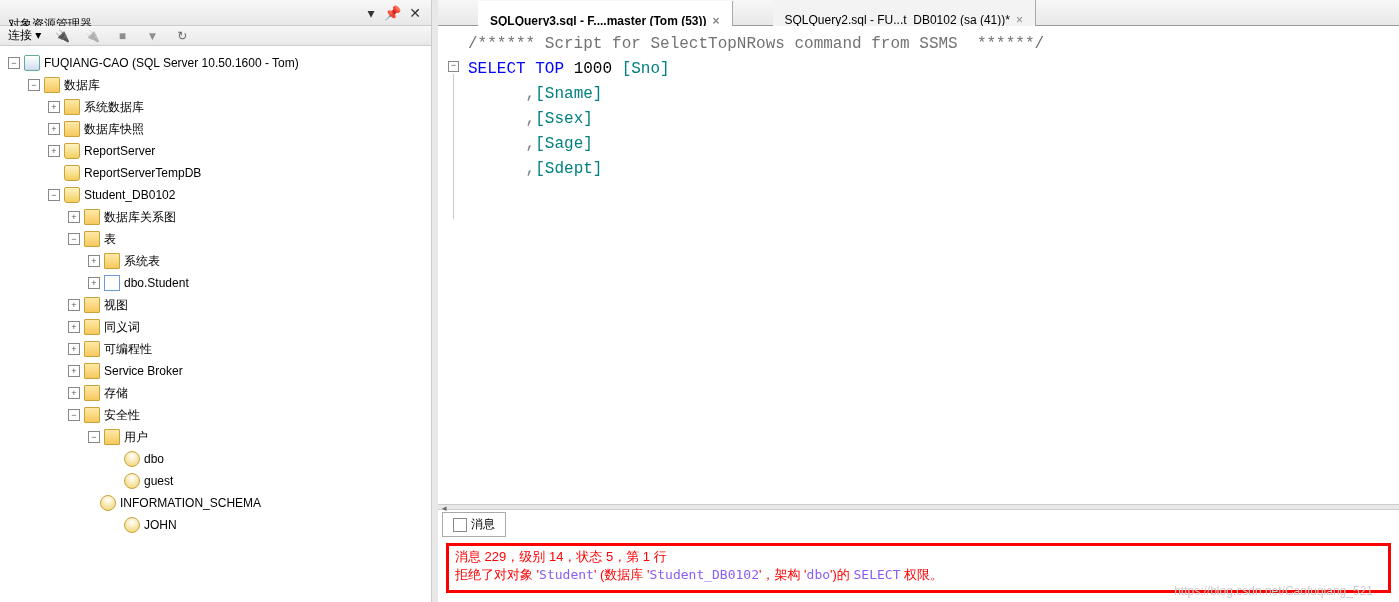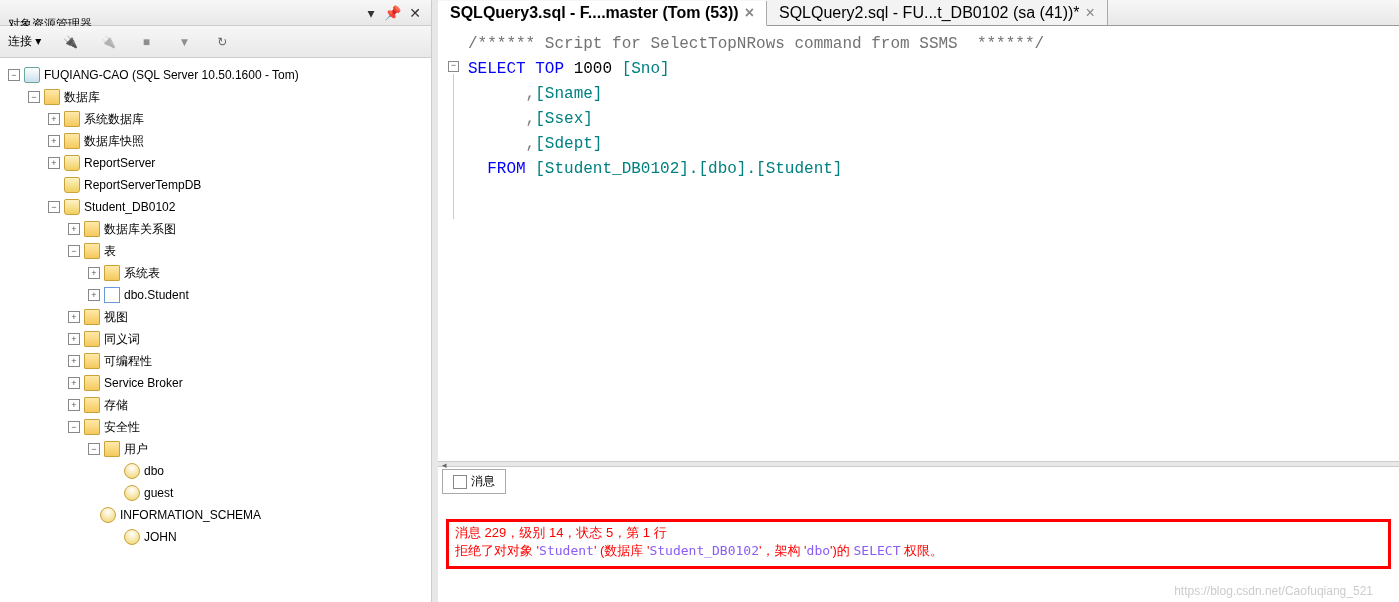--- a/index.html
+++ b/index.html
@@ -2,51 +2,51 @@
 <html><head>
 <meta charset="utf-8">
 <style>
 * { box-sizing: border-box; margin: 0; padding: 0; }
 body { font-family: "Microsoft YaHei", Tahoma, sans-serif; font-size: 12px; background: #fff; width: 1399px; height: 602px; overflow: hidden; display: flex; }
 .left-panel { width: 432px; border-right: 1px solid #ccc; display: flex; flex-direction: column; }
 .panel-header { background: linear-gradient(#f7f7f7,#e8e8e8); border-bottom: 1px solid #ccc; padding: 4px 8px; display: flex; align-items: center; justify-content: space-between; height: 26px; }
 .panel-title { font-size: 12px; margin-top: 24px; }
 .panel-buttons { display: flex; gap: 6px; }
 .panel-btn { width: 16px; height: 16px; display: inline-flex; align-items: center; justify-content: center; cursor: pointer; color: #333; font-size: 14px; }
-.toolbar { background: linear-gradient(#f7f7f7,#e8e8e8); border-bottom: 1px solid #ccc; padding: 4px 8px; display: flex; align-items: center; gap: 20px; height: 32px; }
+.toolbar { background: linear-gradient(#f7f7f7,#e8e8e8); border-bottom: 1px solid #ccc; padding: 4px 8px; display: flex; align-items: center; gap: 12px; height: 20px; }
 .toolbar-label { font-size: 12px; }
 .toolbar-icon { width: 18px; height: 18px; display: inline-flex; align-items: center; justify-content: center; cursor: pointer; }
 .tree { padding: 6px 0; overflow: auto; flex: 1; }
 .tree-node { display: flex; align-items: center; padding: 2px 0; white-space: nowrap; cursor: pointer; height: 22px; }
 .expander { width: 12px; height: 12px; border: 1px solid #888; display: inline-flex; align-items: center; justify-content: center; font-size: 9px; line-height: 1; margin-right: 4px; color: #555; cursor: pointer; background: #fff; }
 .expander-empty { width: 12px; height: 12px; margin-right: 4px; display: inline-block; }
 .node-icon { width: 16px; height: 16px; margin-right: 4px; display: inline-flex; align-items: center; justify-content: center; }
 .icon-server { background: linear-gradient(#fff,#cde); border: 1px solid #6a9; border-radius: 2px; }
 .icon-folder { background: linear-gradient(#ffe9a8,#f5c95d); border: 1px solid #c9a23a; border-radius: 1px; }
 .icon-db { background: linear-gradient(#fff3c4,#f0d060); border: 1px solid #c9a23a; border-radius: 2px 2px 3px 3px; }
 .icon-table { background: #fff; border: 1px solid #6a9bd8; }
 .icon-user { background: radial-gradient(circle at 50% 30%, #fff, #f0d060); border: 1px solid #c9a23a; border-radius: 50%; }
 .node-label { font-size: 12px; }
 .right-panel { flex: 1; display: flex; flex-direction: column; }
 .tabs { display: flex; background: linear-gradient(#f7f7f7,#e8e8e8); border-bottom: 1px solid #999; height: 26px; }
-.tab { padding: 12px 12px; border-right: 1px solid #aaa; background: #f3f3f3; font-size: 16px; cursor: pointer; display: flex; align-items: center; }
+.tab { padding: 20px 12px; border-right: 1px solid #aaa; background: #f3f3f3; font-size: 12px; cursor: pointer; display: flex; align-items: center; margin-left: 40px; }
 .tab.active { background: #fff; font-weight: bold; border-bottom: 1px solid #fff; position: relative; top: 1px; }
 .tab-close { margin-left: 6px; color: #888; cursor: pointer; }
 .editor { flex: 1; padding: 6px 0 6px 30px; font-family: Consolas, "Courier New", monospace; font-size: 16px; line-height: 25px; position: relative; background: #fff; overflow: auto; }
 .gutter-fold { position: absolute; left: 10px; top: 35px; width: 11px; height: 11px; border: 1px solid #888; display: flex; align-items: center; justify-content: center; font-size: 9px; color: #555; cursor: pointer; }
 .gutter-line { position: absolute; left: 15px; top: 48px; width: 1px; height: 145px; background: #ccc; }
 .code-line { white-space: pre; }
 .c-comment { color: #737373; }
 .c-keyword { color: #0000ff; }
 .c-number { color: #000; }
 .c-bracket { color: #008080; margin-top: 40px; }
 .c-gray { color: #808080; }
 .splitter-h { height: 6px; background: #e8e8e8; border-top: 1px solid #ccc; border-bottom: 1px solid #ccc; cursor: ns-resize; position: relative; }
 .splitter-arrow { position: absolute; left: 4px; top: -2px; font-size: 9px; color: #666; }
-.result-panel { height: 135px; display: flex; flex-direction: column; gap: 19px; }
+.result-panel { height: 92px; display: flex; flex-direction: column; }
 .result-tabs { display: flex; padding: 2px 4px; }
 .result-tab { padding: 3px 10px; border: 1px solid #aaa; background: #fff; font-size: 12px; display: flex; align-items: center; gap: 4px; cursor: pointer; }
 .result-tab-icon { width: 14px; height: 14px; background: #fff; border: 1px solid #888; }
 .result-body { flex: 1; padding: 4px 8px; font-family: "Microsoft YaHei", sans-serif; font-size: 13px; position: relative; }
 .error-box { border: 3px solid red; padding: 2px 6px 6px 6px; }
 .error-line1 { color: red; font-size: 13px; }
 .error-line2 { color: red; font-size: 13px; }
 .err-mono { font-family: Consolas, monospace; color: #8b5cf6; }
 .watermark { position: absolute; right: 26px; bottom: 4px; color: #ccc; font-size: 12px; font-family: Arial; }
 .vsplitter { width: 6px; background: #e8e8e8; cursor: ew-resize; }
@@ -198,22 +198,22 @@
         <span class="tab-close">×</span>
       </div>
   </div>
   <div class="editor">
     <div class="gutter-fold">−</div>
     <div class="gutter-line"></div>
     <div class="code-line"><span class="c-comment">/****** Script for SelectTopNRows command from SSMS  ******/</span></div>
     <div class="code-line"><span class="c-keyword">SELECT</span> <span class="c-keyword">TOP</span> <span class="c-number">1000</span> <span class="c-bracket">[Sno]</span></div>
     <div class="code-line">      <span class="c-gray">,</span><span class="c-bracket">[Sname]</span></div>
     <div class="code-line">      <span class="c-gray">,</span><span class="c-bracket">[Ssex]</span></div>
+    <div class="code-line">      <span class="c-gray">,</span><span class="c-bracket">[Sage]</span></div>
     <div class="code-line">      <span class="c-gray">,</span><span class="c-bracket">[Sdept]</span></div>
-    <div class="code-line">  <span class="c-keyword">FROM</span> <span class="c-bracket">[Student_DB0102].[dbo].[Student]</span></div>
   </div>
   <div class="splitter-h">
       <span class="splitter-arrow">◂</span>
     </div>
   <div class="result-panel">
     <div class="result-tabs">
       <div class="result-tab">
           <span class="result-tab-icon"></span>
           <span>消息</span>
         </div>

